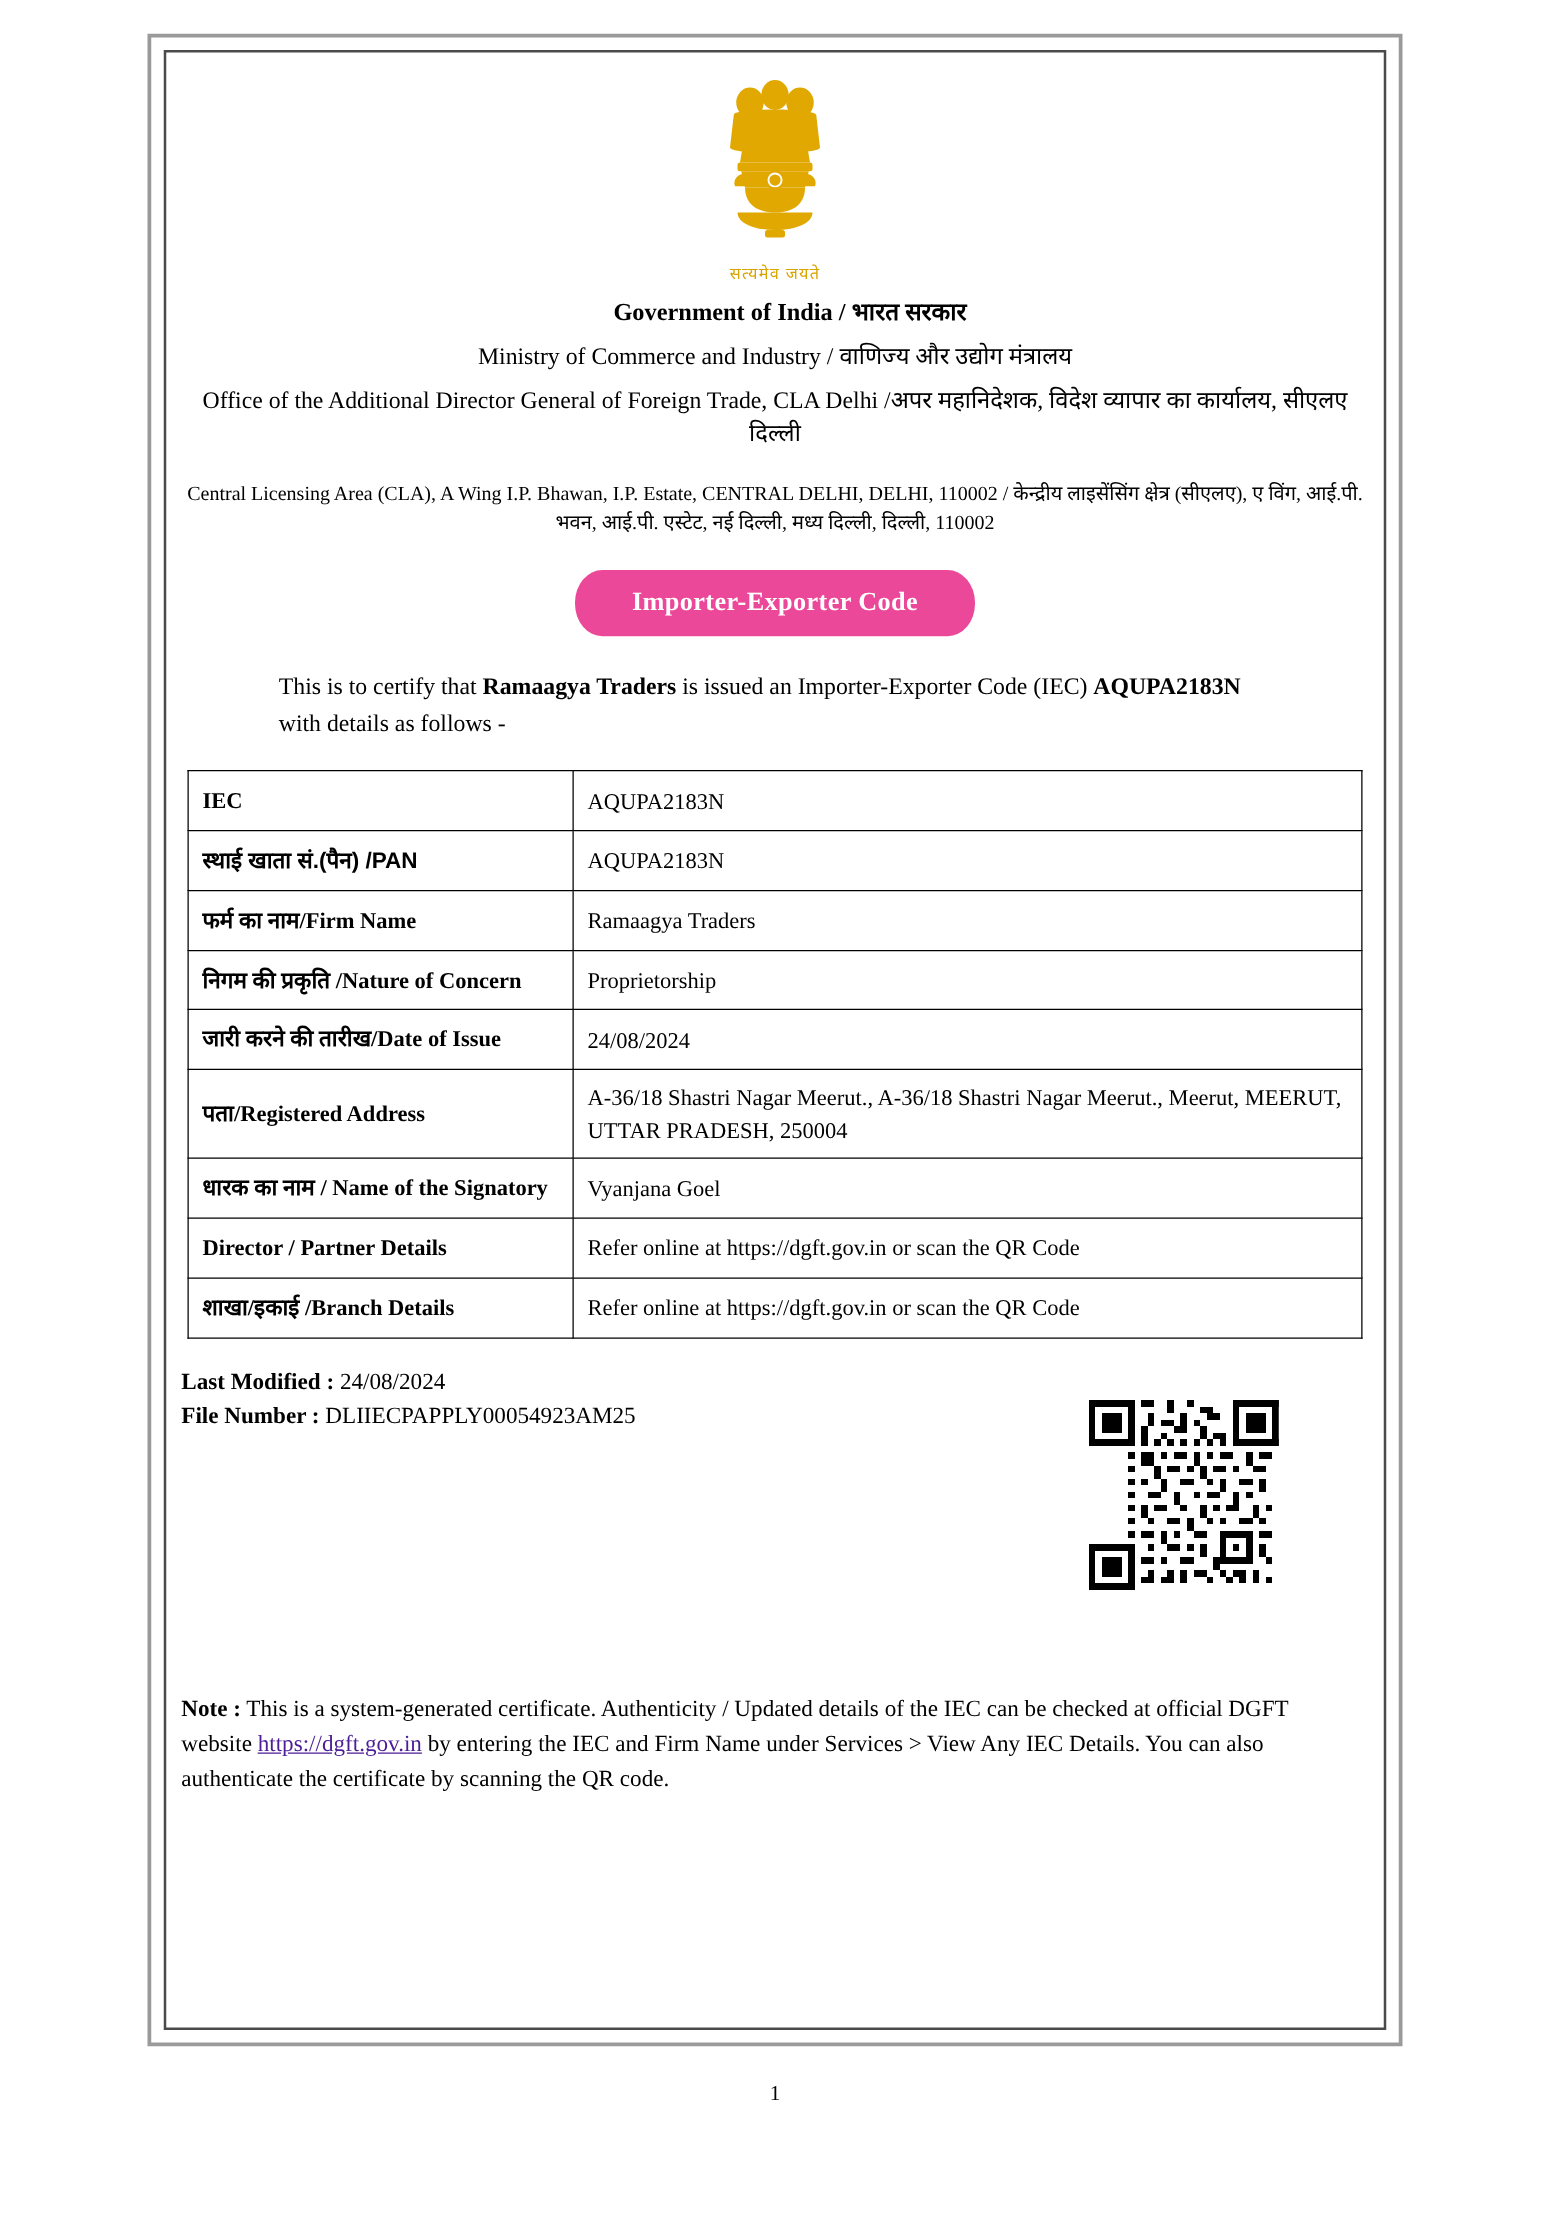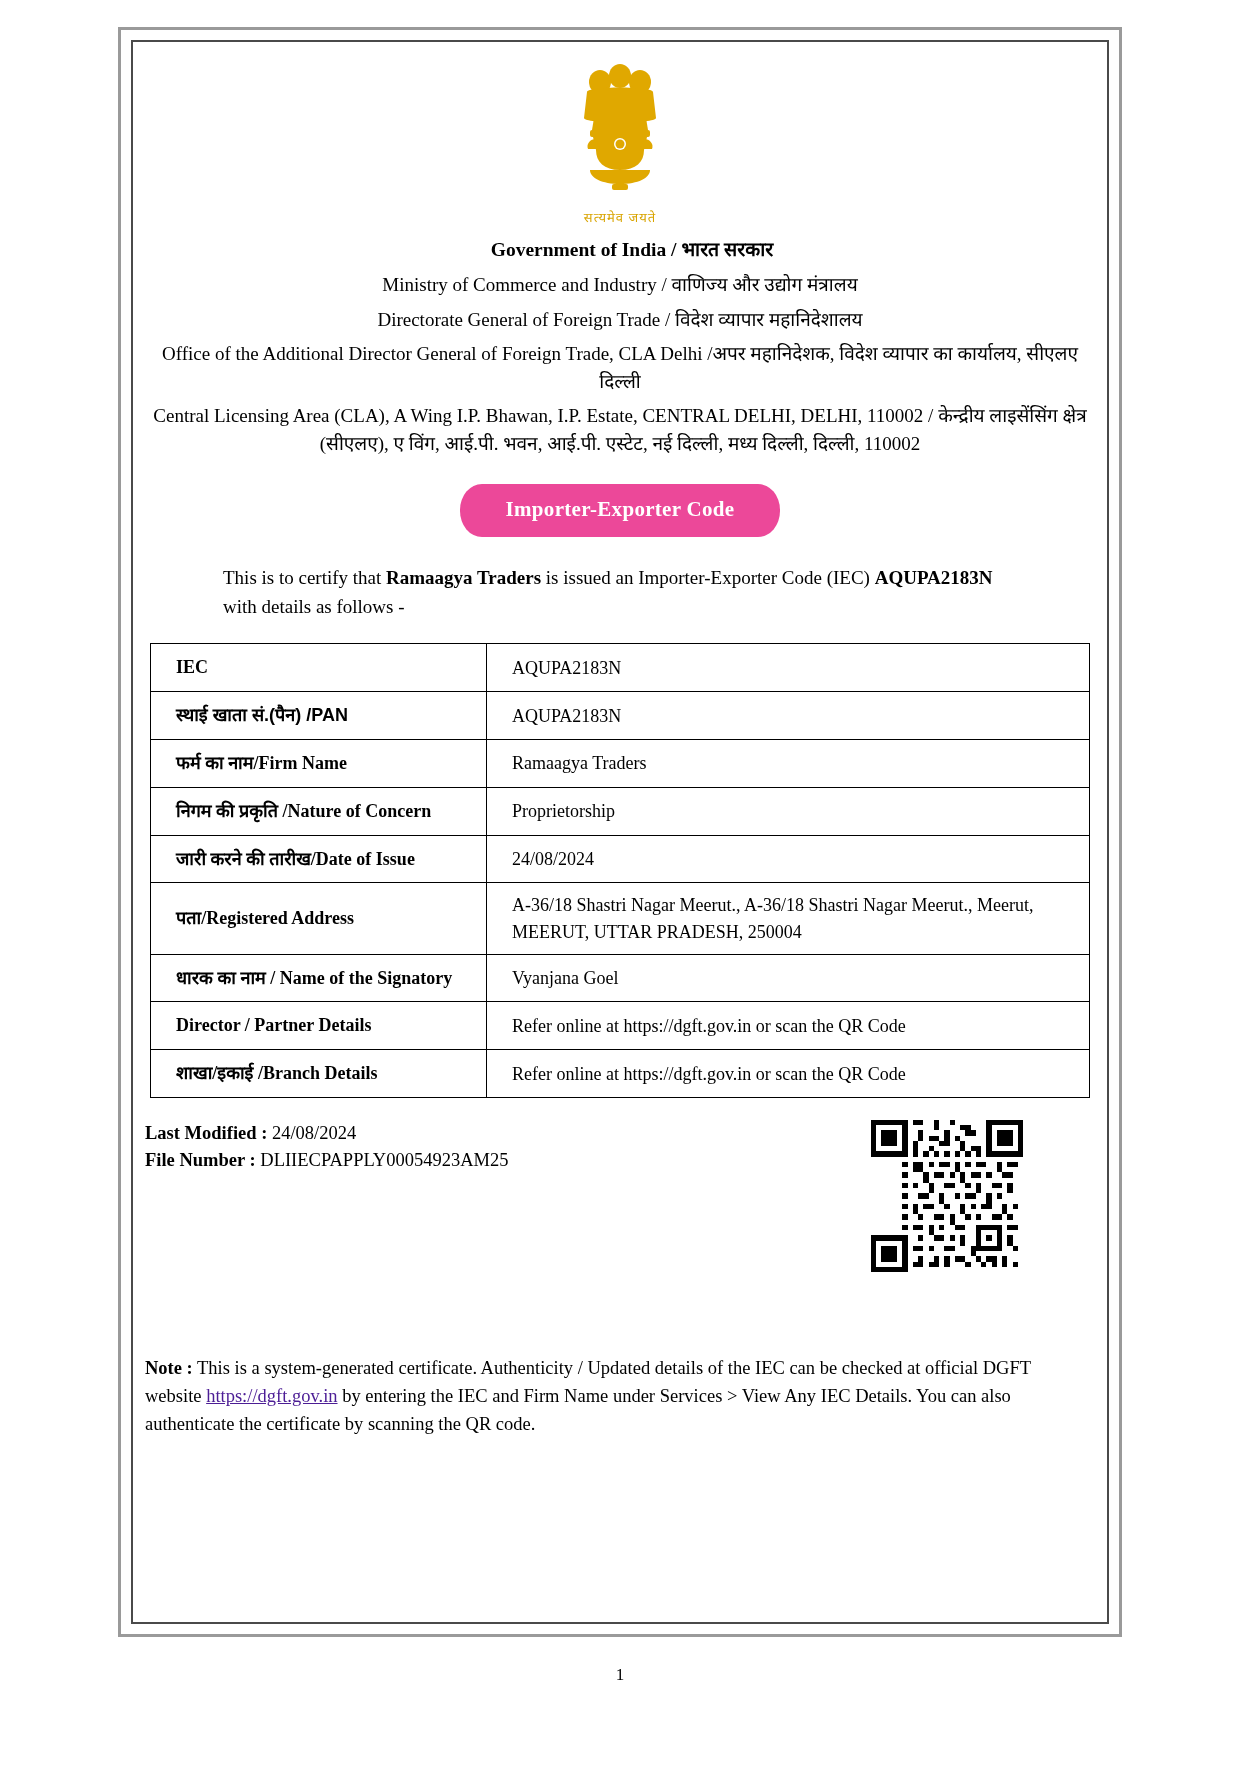--- a/index.html
+++ b/index.html
@@ -83,22 +83,22 @@
   .hdr .l2, .hdr .l3 {
     font-size: 19px;
     margin-top: 7px;
   }
   .hdr .l4 {
     font-size: 19px;
     margin-top: 7px;
     padding: 0 18px;
   }
   .hdr .l5 {
-    font-size: 19px;
-    margin-top: 7px;
+    font-size: 16px;
+    margin-top: 22px;
     padding: 0 10px;
   }
 
   
   .pill-wrap {
     text-align: center;
     margin-top: 26px;
   }
   .pill {
     display: inline-block;
@@ -125,21 +125,21 @@
   table.details {
     border-collapse: collapse;
     width: 940px;
     margin: 22px auto 0 auto;
     table-layout: fixed;
   }
   table.details td {
     border: 1px solid #000;
     vertical-align: middle;
     font-size: 18px;
-    padding: 9px 25px;
+    padding: 9px 11px;
   }
   table.details td.k {
     width: 285px;
     font-weight: bold;
     line-height: 1.6;
   }
   table.details td.v {
     font-weight: normal;
     line-height: 1.45;
   }
@@ -225,21 +225,20 @@
             <rect x="52" y="124" width="16" height="6" rx="2"></rect>
           </g>
         </svg>
       </div>
       <div class="emblem-motto">सत्यमेव जयते</div>
     </div>
 
     <div class="hdr">
       <div class="l1">Government of India / भारत सरकार</div>
       <div class="l2">Ministry of Commerce and Industry / वाणिज्य और उद्योग मंत्रालय</div>
-      <div class="l3">Directorate General of Foreign Trade / विदेश व्यापार महानिदेशालय</div>
       <div class="l4">Office of the Additional Director General of Foreign Trade, CLA Delhi /अपर महानिदेशक, विदेश व्यापार का कार्यालय, सीएलए दिल्ली</div>
       <div class="l5">Central Licensing Area (CLA), A Wing I.P. Bhawan, I.P. Estate, CENTRAL DELHI, DELHI, 110002  / केन्द्रीय लाइसेंसिंग क्षेत्र (सीएलए), ए विंग, आई.पी. भवन, आई.पी. एस्टेट, नई दिल्ली, मध्य दिल्ली, दिल्ली, 110002</div>
     </div>
 
     <div class="pill-wrap">
       <span class="pill">Importer-Exporter Code</span>
     </div>
 
     <div class="certify">
       <span>This is to certify that </span><b>Ramaagya Traders</b><span> is issued an Importer-Exporter Code (IEC) </span><b>AQUPA2183N</b><span> with details as follows -</span>

